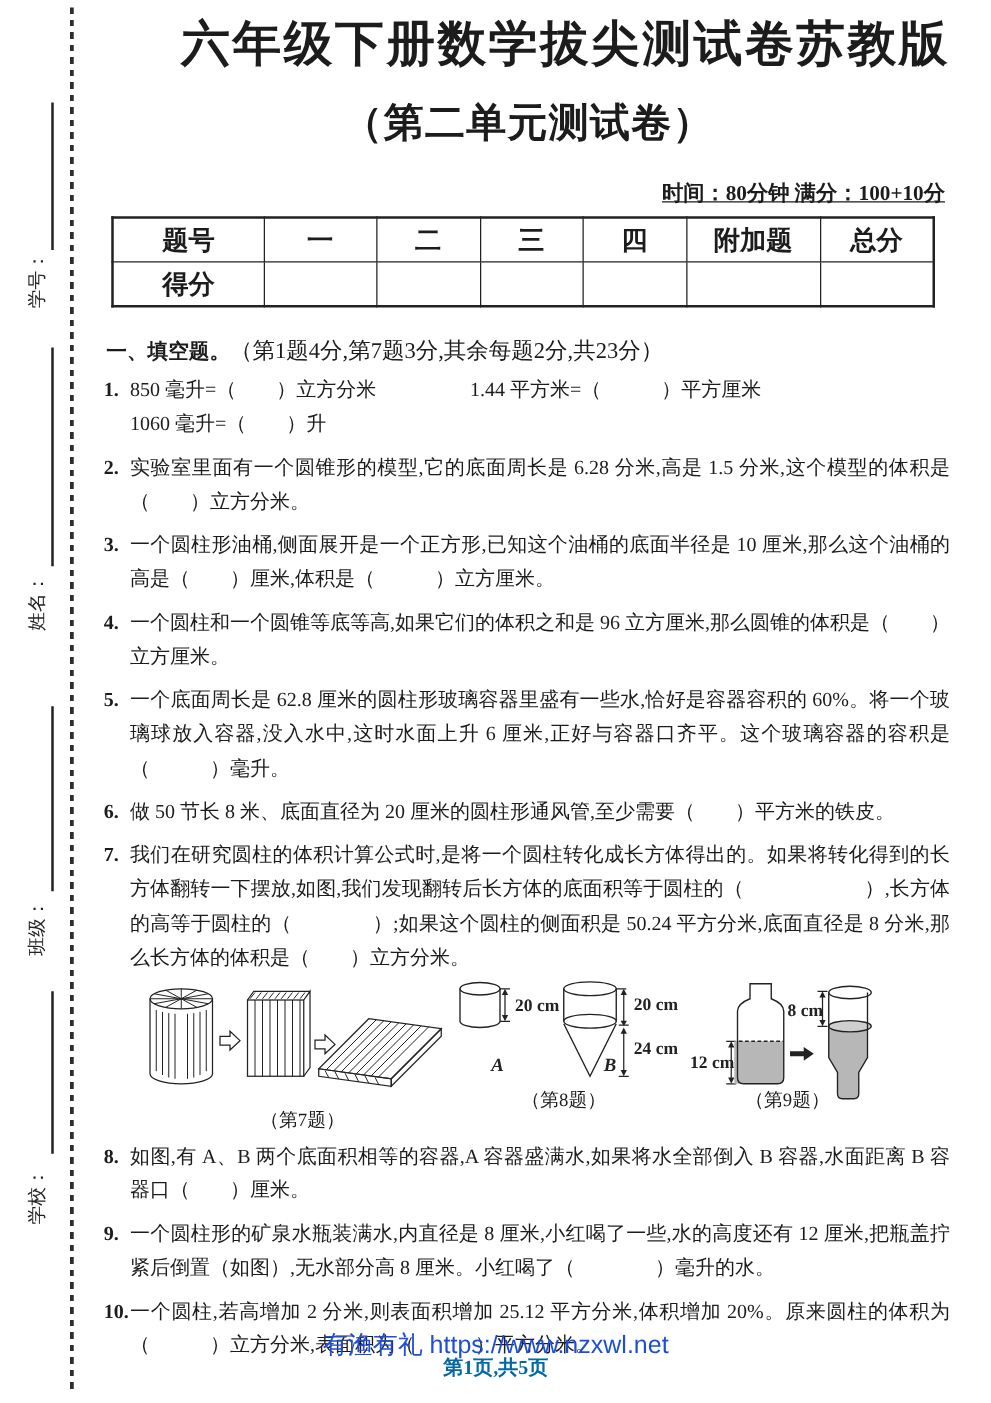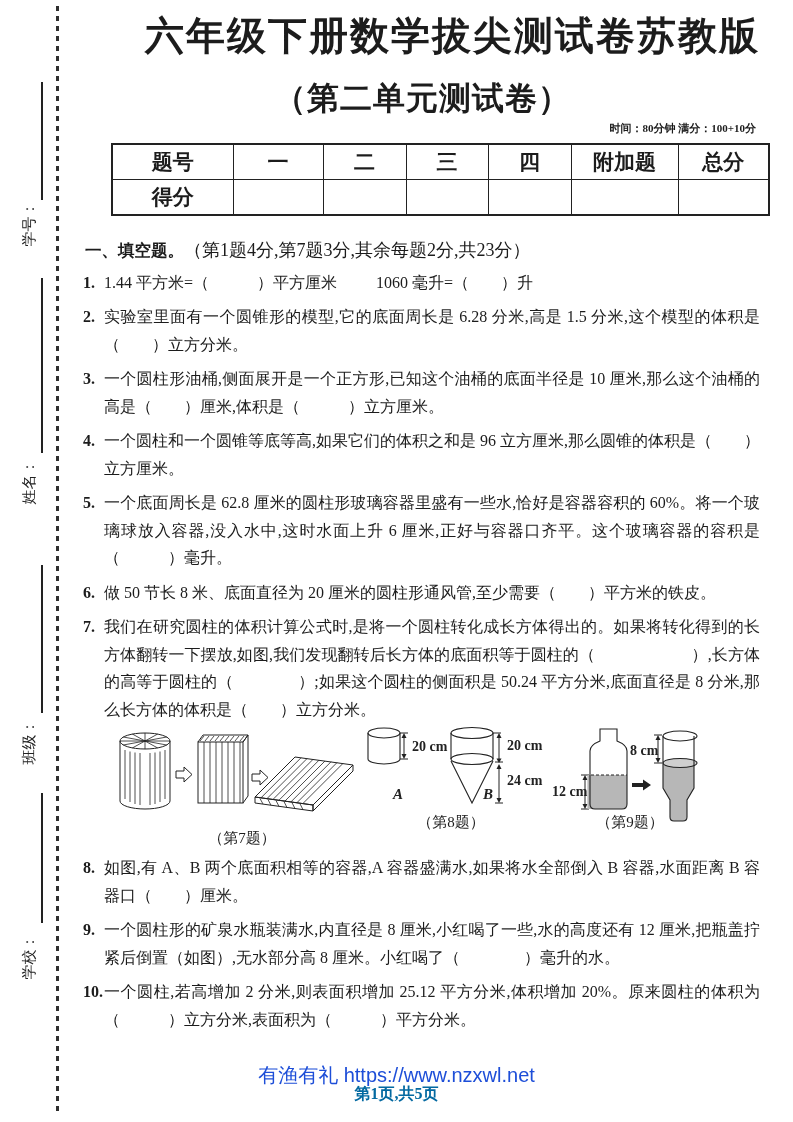--- a/index.html
+++ b/index.html
@@ -18,24 +18,24 @@
     position:absolute; left:0; width:60px; height:20px; font-size:15px;
     text-align:center; white-space:nowrap; transform:rotate(-90deg);
     transform-origin:center center; color:#222;
   }
   
   .content { position:absolute; left:85px; top:0; width:675px; }
   .title { margin-top:16px; font-size:39px; font-weight:700; text-align:right;
            letter-spacing:2px; line-height:1.05; }
   .subtitle { margin-top:20px; font-size:32px; font-weight:700; text-align:center;
               letter-spacing:1px; }
-  .meta { font-size:11px; font-weight:600; text-align:right;
-          padding-right:4px; }
-  
-  table.score { border-collapse:collapse; margin-left:26px; margin-top:7px;
+  .meta { margin-top:22px; font-size:17px; font-weight:600; text-align:right;
+          padding-right:4px;text-decoration:underline; }
+  
+  table.score { border-collapse:collapse; margin-left:4px; margin-top:7px;
                 table-layout:fixed; width:657px; }
   table.score th, table.score td {
     border:1.6px solid #222; height:34px; text-align:center; vertical-align:middle;
     font-size:21px; font-weight:700; padding:0;
   }
   table.score { border:2.5px solid #222; }
   
   .sec { margin-top:22px; font-size:16.5px; }
   .sec .sec-title { font-weight:700; }
   .sec .sec-note { font-size:18px; }
@@ -112,20 +112,21 @@
     </tbody>
       </table>
 
     <div class="sec">
       <span class="sec-title">一、填空题。</span><span class="sec-note">（第1题4分,第7题3分,其余每题2分,共23分）</span>
     </div>
 
     <div class="q">
       <span class="num">1.</span>
       <div class="q1-grid">
+        <span>850 毫升=（　　）立方分米</span>
         <span>1.44 平方米=（　　　）平方厘米</span>
         <span>1060 毫升=（　　）升</span>
       </div>
     </div>
 
     <div class="q">
       <span class="num">2.</span>
       <span>实验室里面有一个圆锥形的模型,它的底面周长是 6.28 分米,高是 1.5 分米,这个模型的体积是（　　）立方分米。</span>
     </div>
 

